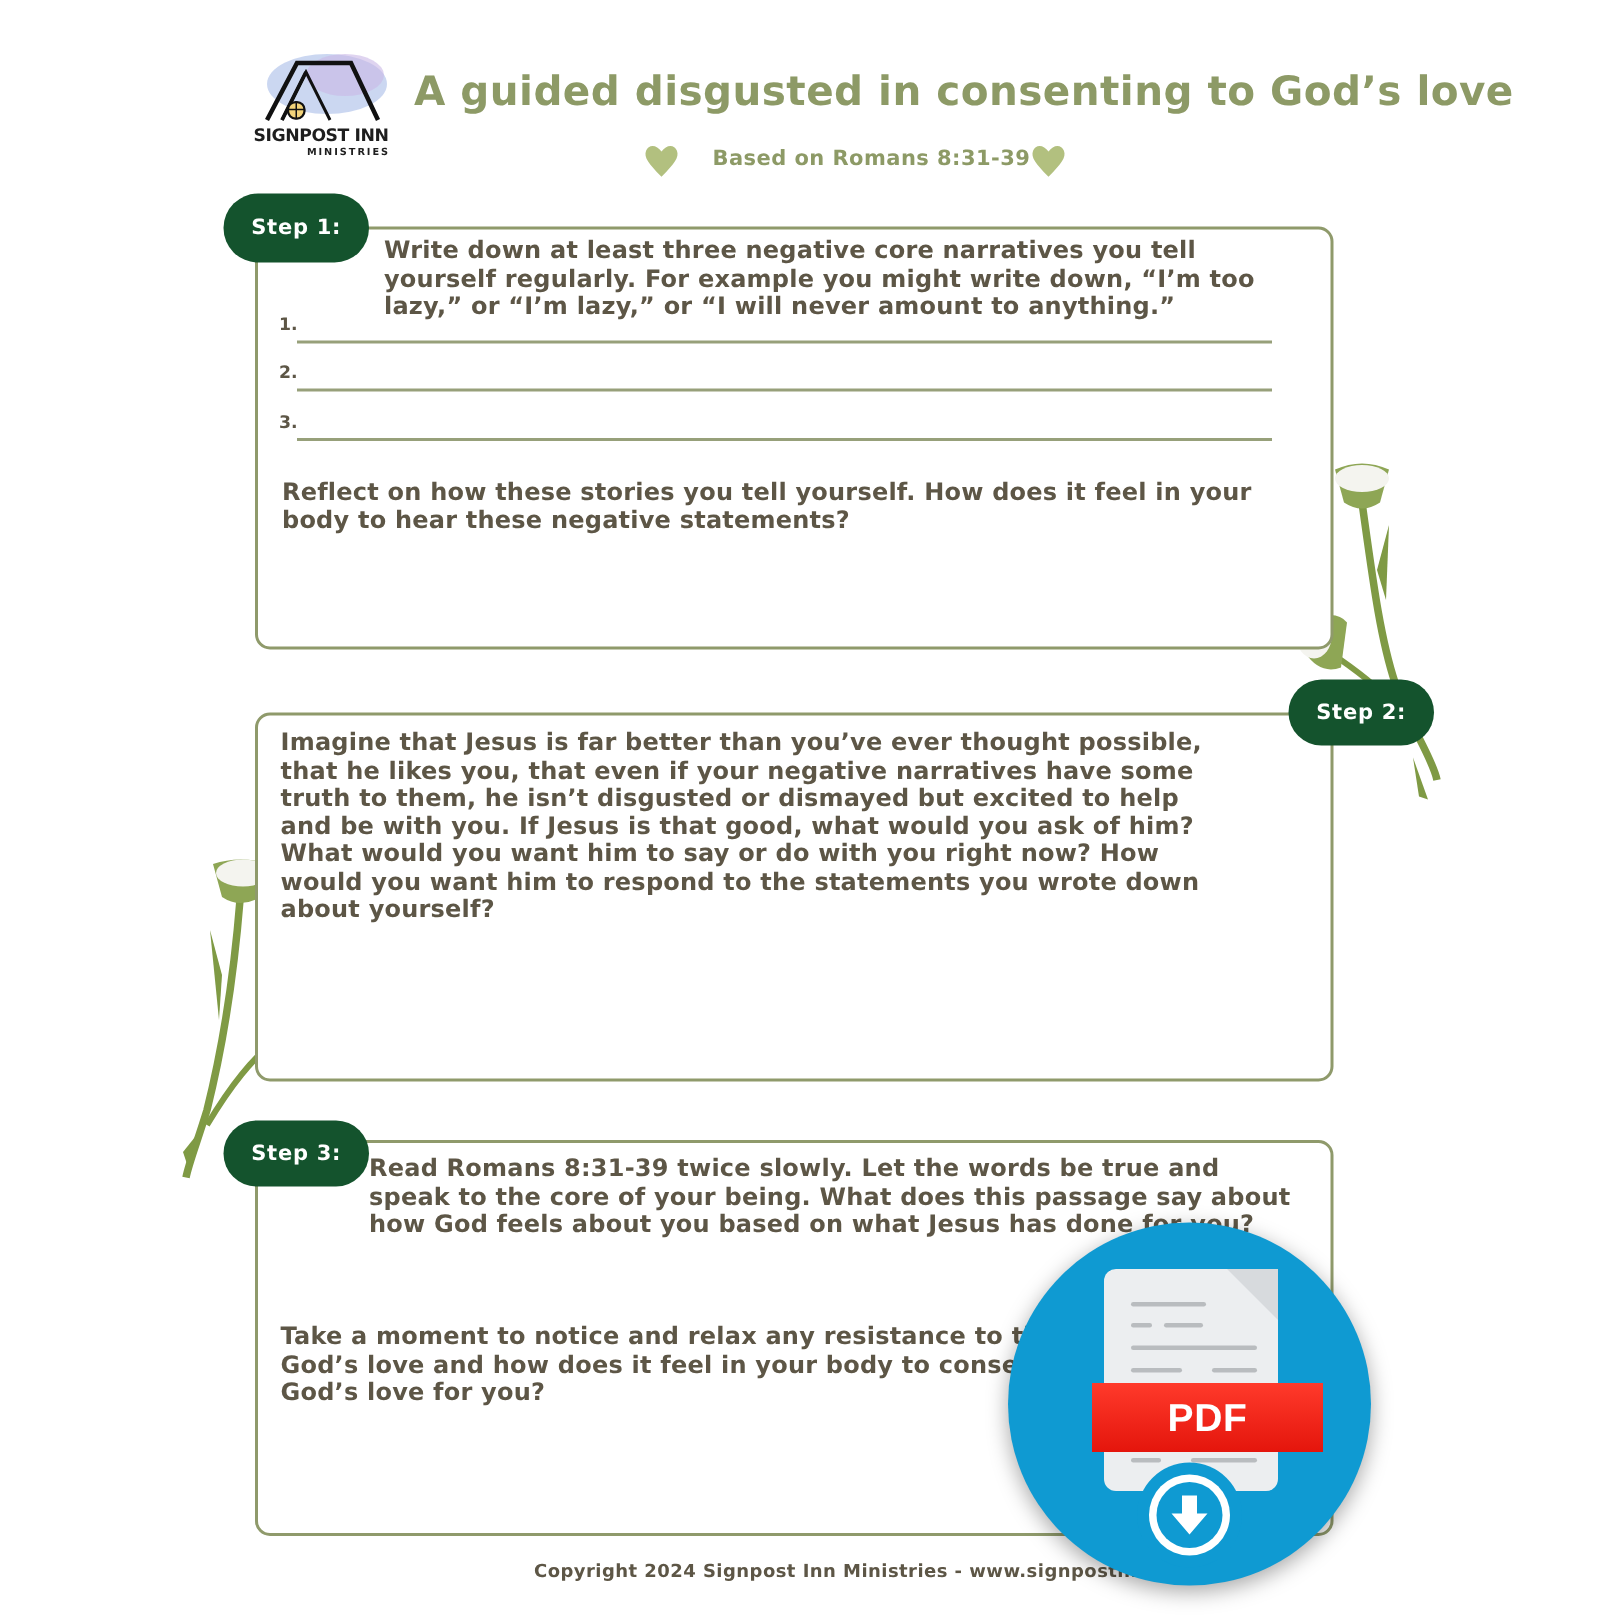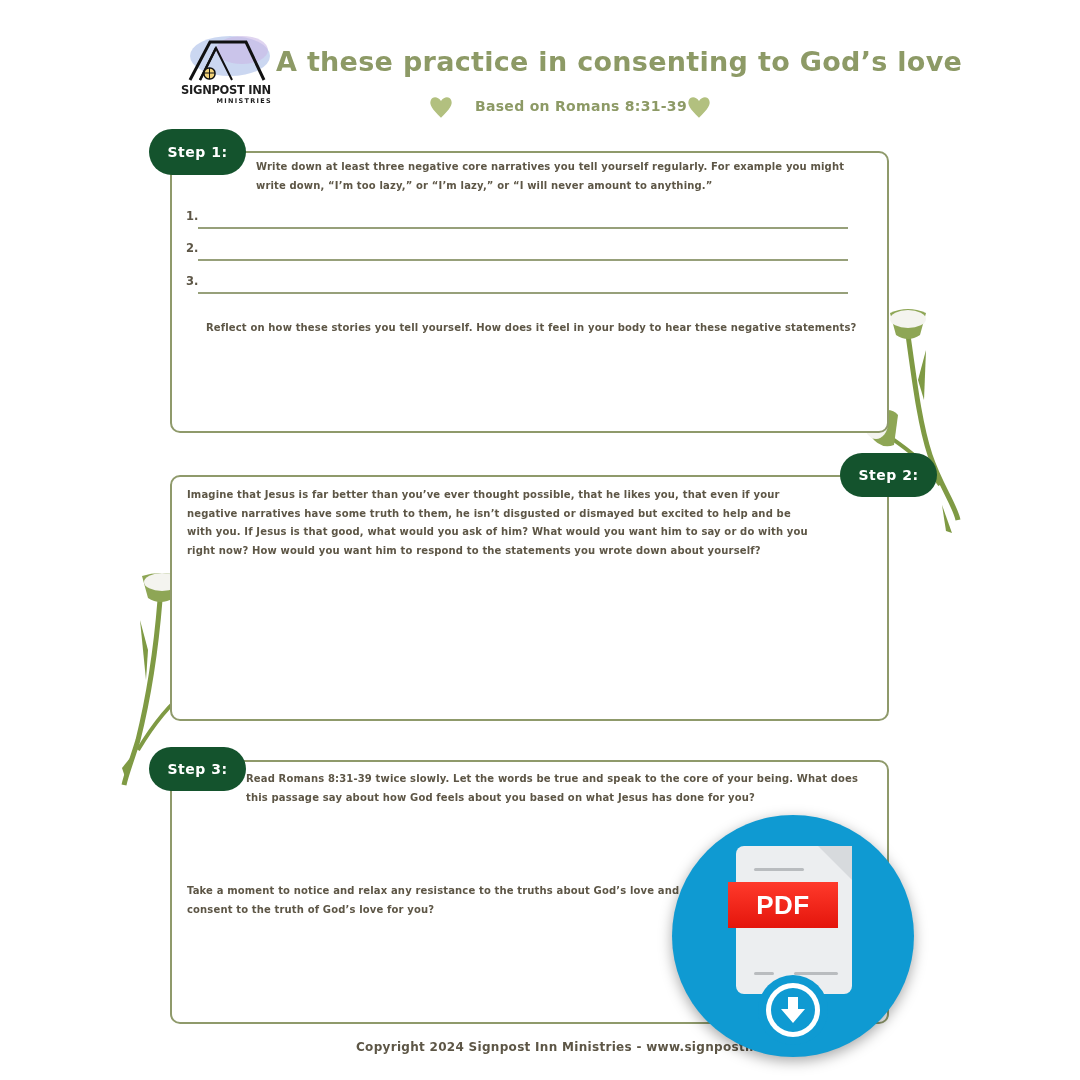--- a/index.html
+++ b/index.html
@@ -1,41 +1,41 @@
 <!DOCTYPE html>
 <html><head>
 <meta charset="utf-8">
 <style>
   html, body { margin:0; padding:0; }
   body { width:1080px; height:1080px; background:#ffffff; position:relative; overflow:hidden;
          font-family:"DejaVu Sans", sans-serif; color:#5d5646; }
   .abs { position:absolute; }
-  .logo { left:168px; top:32px; width:92px; height:76px;margin-left:12px; }
+  .logo { left:168px; top:32px; width:92px; height:76px; }
   .logo-text { position:absolute; left:0; top:52px; width:92px; text-align:center; font-weight:bold;
                font-size:11.5px; color:#1e1e1e; letter-spacing:-0.3px; line-height:12px; }
   .logo-sub { position:absolute; left:0; top:65px; width:92px; text-align:right; font-weight:bold;
               font-size:6.5px; color:#1e1e1e; letter-spacing:1.3px; }
   .title { left:276px; top:46px; width:600px; font-size:27px; font-weight:bold; color:#8d9a66;
            white-space:nowrap; letter-spacing:0.3px; }
   .subtitle { left:475px; top:98px; font-size:14px; font-weight:bold; color:#8d9a66; white-space:nowrap; letter-spacing:0.3px; }
   .heart { width:26px; height:26px; }
   .box { border:2px solid #8f9a6b; border-radius:10px; background:#fff; box-sizing:border-box; }
   .pill { background:#14532d; color:#fff; font-weight:bold; font-size:14px; border-radius:24px;
           display:flex; align-items:center; justify-content:center; letter-spacing:0.5px; }
-  .txt { font-size:10px; font-weight:bold; line-height:18.5px; color:#5d5646; letter-spacing:0.15px; }
+  .txt { font-size:16px; font-weight:bold; line-height:18.5px; color:#5d5646; letter-spacing:0.15px; }
   .line-row { position:absolute; left:186px; width:662px; height:20px; }
   .line-row .num { position:absolute; left:0; top:0; font-size:11.5px; font-weight:bold; color:#5d5646; }
   .line-row .rule { position:absolute; left:12px; right:0; bottom:0; height:2px; background:#97a07a; }
   .footer { left:356px; top:1040px; font-size:12px; font-weight:bold; color:#5d5646; white-space:nowrap; letter-spacing:0.3px; }
   .pdf-badge { left:672px; top:815px; width:242px; height:242px; border-radius:50%; background:#0f9ad2;
                box-shadow:0 4px 14px rgba(0,0,0,0.35); }
   .pdf-doc { left:736px; top:846px; width:116px; height:148px; background:#eceef0; border-radius:8px; }
   .pdf-corner { left:818px; top:846px; width:34px; height:34px; background:#fff; clip-path:polygon(0 0,100% 0,100% 100%); }
   .doc-line { position:absolute; height:3px; background:#b9bcbf; border-radius:2px; }
-  .pdf-ribbon { left:728px; top:882px; width:110px; height:46px; background:linear-gradient(#ff3a2b,#e4150c);
+  .pdf-ribbon { left:728px; top:922px; width:154px; height:46px; background:linear-gradient(#ff3a2b,#e4150c);
                 color:#fff; font-size:26px; font-weight:bold; display:flex; align-items:center; justify-content:center;
                 font-family:"Liberation Sans", sans-serif; letter-spacing:0.5px;text-align:center; }
   .dl-circle { left:758px; top:975px; width:70px; height:70px; border-radius:50%; background:#0f9ad2; }
   .dl-inner { left:766px; top:983px; width:54px; height:54px; border-radius:50%; background:#fff; }
   .dl-core { left:771px; top:988px; width:44px; height:44px; border-radius:50%; background:#0f9ad2; }
 </style>
 </head>
 <body>
 
 <div class="abs logo">
@@ -46,21 +46,21 @@
     <path d="M20 48 L36 16" fill="none" stroke="#111" stroke-width="2.5"></path>
     <path d="M20 48 L36 16 L52 48" fill="none" stroke="#111" stroke-width="2"></path>
     <rect x="24" y="36" width="11" height="11" rx="5" fill="#f2d37a" stroke="#111" stroke-width="1.5"></rect>
     <line x1="29.5" y1="36" x2="29.5" y2="47" stroke="#111" stroke-width="1"></line>
     <line x1="24" y1="41" x2="35" y2="41" stroke="#111" stroke-width="1"></line>
   </svg>
   <div class="logo-text">SIGNPOST INN</div>
   <div class="logo-sub">MINISTRIES</div>
 </div>
 
-<div class="abs title">A these practice in consenting to God’s love</div>
+<div class="abs title">A guided disgusted in consenting to God’s love</div>
 
 <svg class="abs heart" style="left:428px;top:94px;" viewBox="0 0 24 24">
   <path d="M12 22 C4 14 1 10 2.5 6 C4 2 9 2 12 6.5 C15 2 20 2 21.5 6 C23 10 20 14 12 22Z" fill="#b2c07f"></path>
 </svg>
 <div class="abs subtitle">Based on Romans 8:31-39</div>
 <svg class="abs heart" style="left:686px;top:94px;" viewBox="0 0 24 24">
   <path d="M12 22 C4 14 1 10 2.5 6 C4 2 9 2 12 6.5 C15 2 20 2 21.5 6 C23 10 20 14 12 22Z" fill="#b2c07f"></path>
 </svg>
 
 <svg class="abs" style="left:860px;top:305px;" width="110" height="235" viewBox="0 0 110 235">
@@ -94,24 +94,24 @@
   <span class="rule"></span>
 </div>
 <div class="line-row" style="top:241px;">
   <span class="num">2.</span>
   <span class="rule"></span>
 </div>
 <div class="line-row" style="top:274px;">
   <span class="num">3.</span>
   <span class="rule"></span>
 </div>
-<div class="abs txt" style="left:188px;top:319px;width:680px;margin-left:18px;">Reflect on how these stories you tell yourself. How does it feel in your body to hear these negative statements?</div>
+<div class="abs txt" style="left:188px;top:319px;width:680px;">Reflect on how these stories you tell yourself. How does it feel in your body to hear these negative statements?</div>
 
 <div class="abs box" style="left:170px;top:475px;width:719px;height:246px;"></div>
-<div class="abs pill" style="left:840px;top:453px;width:97px;height:44px;">Step 2:</div>
+<div class="abs pill" style="left:859px;top:453px;width:97px;height:44px;">Step 2:</div>
 <div class="abs txt" style="left:187px;top:486px;width:630px;">Imagine that Jesus is far better than you’ve ever thought possible, that he likes you, that even if your negative narratives have some truth to them, he isn’t disgusted or dismayed but excited to help and be with you. If Jesus is that good, what would you ask of him? What would you want him to say or do with you right now? How would you want him to respond to the statements you wrote down about yourself?</div>
 
 <div class="abs box" style="left:170px;top:760px;width:719px;height:264px;"></div>
 <div class="abs pill" style="left:149px;top:747px;width:97px;height:44px;">Step 3:</div>
 <div class="abs txt" style="left:246px;top:770px;width:625px;">Read Romans 8:31-39 twice slowly. Let the words be true and speak to the core of your being. What does this passage say about how God feels about you based on what Jesus has done for you?</div>
 <div class="abs txt" style="left:187px;top:882px;width:690px;">Take a moment to notice and relax any resistance to the truths about God’s love and how does it feel in your body to consent to the truth of God’s love for you?</div>
 
 <div class="abs footer">Copyright 2024 Signpost Inn Ministries - www.signpostinn.org</div>
 
 <div class="abs pdf-badge"></div>

